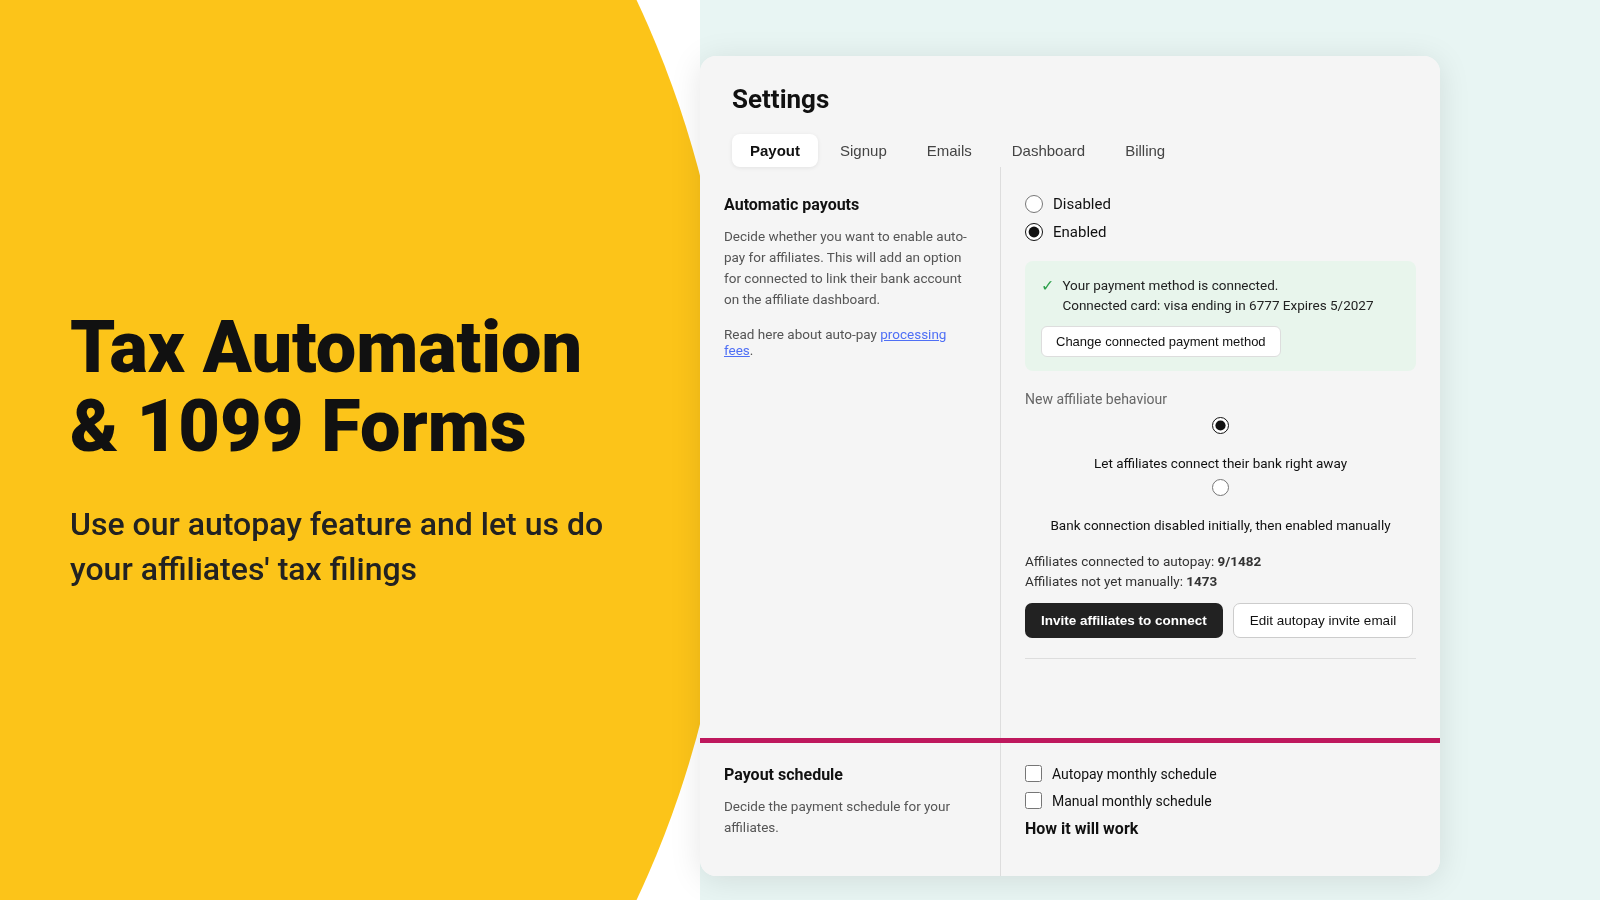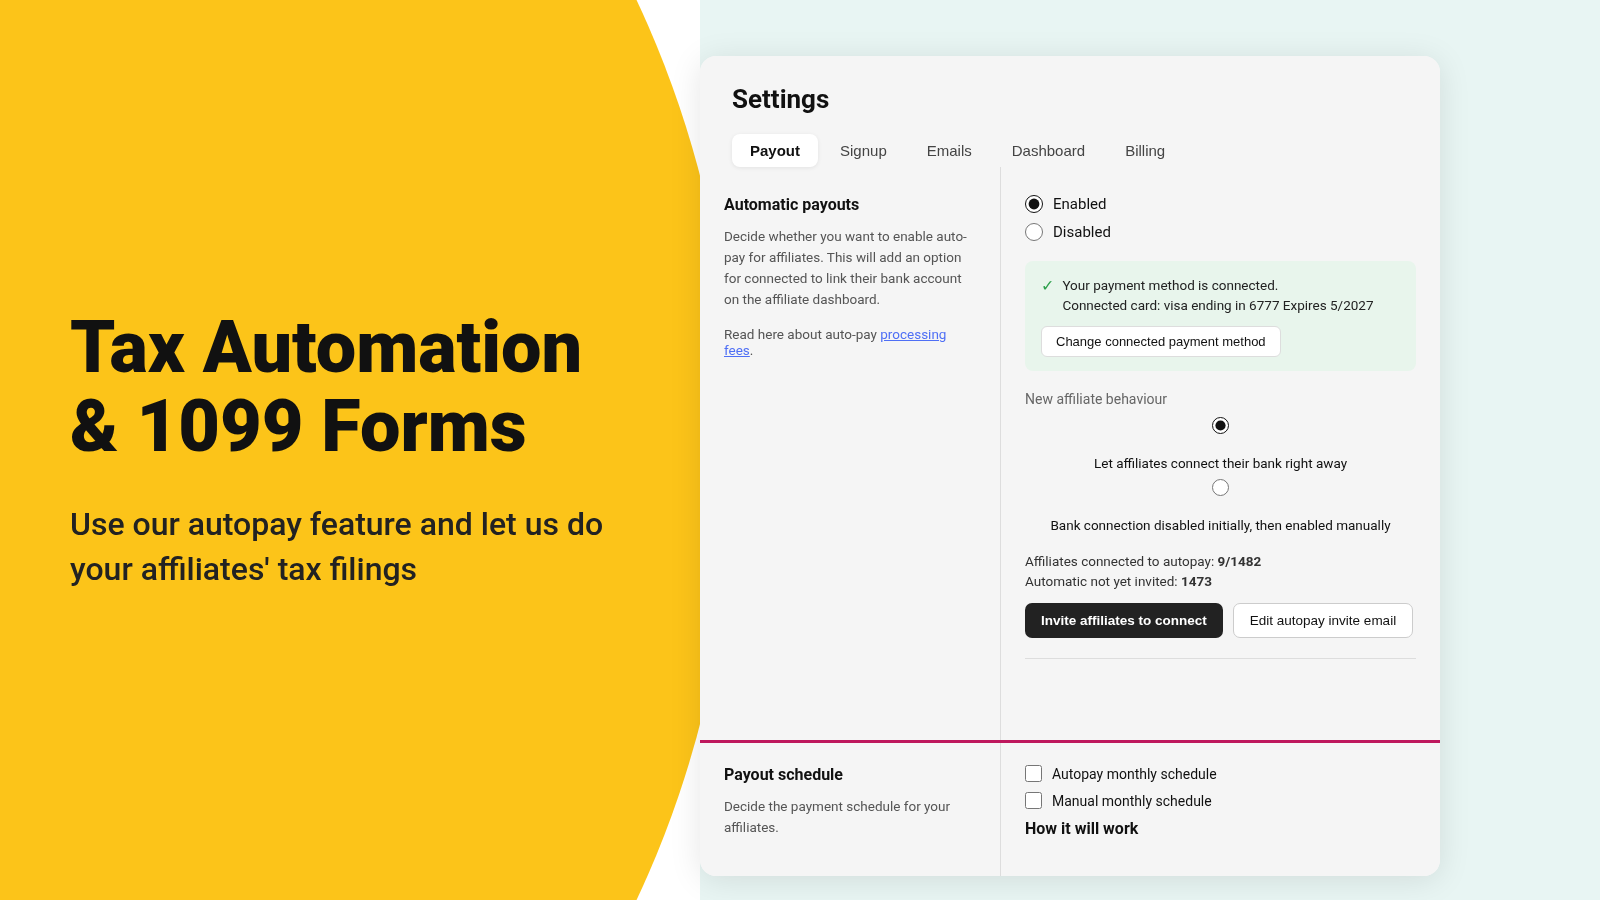--- a/index.html
+++ b/index.html
@@ -335,26 +335,26 @@
         <span>Read here about auto-pay </span><a href="#">processing fees</a>.
       </p>
     </div>
 
     <div class="divider-h"></div>
 
     <div class="right-col">
 
       <div class="radio-group">
         <label class="radio-item">
+          <input type="radio" name="autopay" style="">
+          <span>Disabled</span>
+        </label>
+        <label class="radio-item">
           <input type="radio" name="autopay" checked="" style="">
           <span>Enabled</span>
-        </label>
-        <label class="radio-item">
-          <input type="radio" name="autopay" style="">
-          <span>Disabled</span>
         </label>
       </div>
 
       <div class="payment-banner">
         <div class="payment-banner-top">
           <span class="check-icon">✓</span>
           <div class="payment-banner-text">
             <div>Your payment method is connected.</div>
             <div>Connected card: visa ending in 6777 Expires 5/2027</div>
           </div>
@@ -372,35 +372,35 @@
           <input type="radio" name="new-affiliate" style="">
           <span>Bank connection disabled initially, then enabled manually</span>
         </label>
       </div>
 
       <div class="stats-block">
         <div class="stats-text">
           <span>Affiliates connected to autopay:</span> <strong>9/1482</strong>
         </div>
         <div class="stats-text">
-          <span>Automatic not yet invited:</span> <strong>1473</strong>
+          <span>Affiliates not yet manually:</span> <strong>1473</strong>
         </div>
       </div>
 
       <div class="action-buttons">
         <button class="btn-primary">Invite affiliates to connect</button>
         <button class="btn-secondary">Edit autopay invite email</button>
       </div>
 
       <div style="border-top: 1px solid #ddd; padding-top: 24px; margin-top: 4px;">
       </div>
     </div>
   </div>
 
-  <div style="position: absolute; bottom: 0; left: 0; right: 0; display: flex; border-top: 3px solid #be185d; background: #f5f5f5;">
+  <div style="position: absolute; bottom: 0; left: 0; right: 0; display: flex; border-top: 5px solid #be185d; background: #f5f5f5;">
     <div style="width: 300px; padding: 22px 24px; flex-shrink: 0;">
       <div class="section-title">Payout schedule</div>
       <p class="section-desc">Decide the payment schedule for your affiliates.</p>
     </div>
     <div style="width: 1px; background: #ddd;"></div>
     <div style="flex: 1; padding: 22px 24px;">
       <label class="checkbox-item">
         <input type="checkbox" style="">
         <span>Autopay monthly schedule</span>
       </label>

